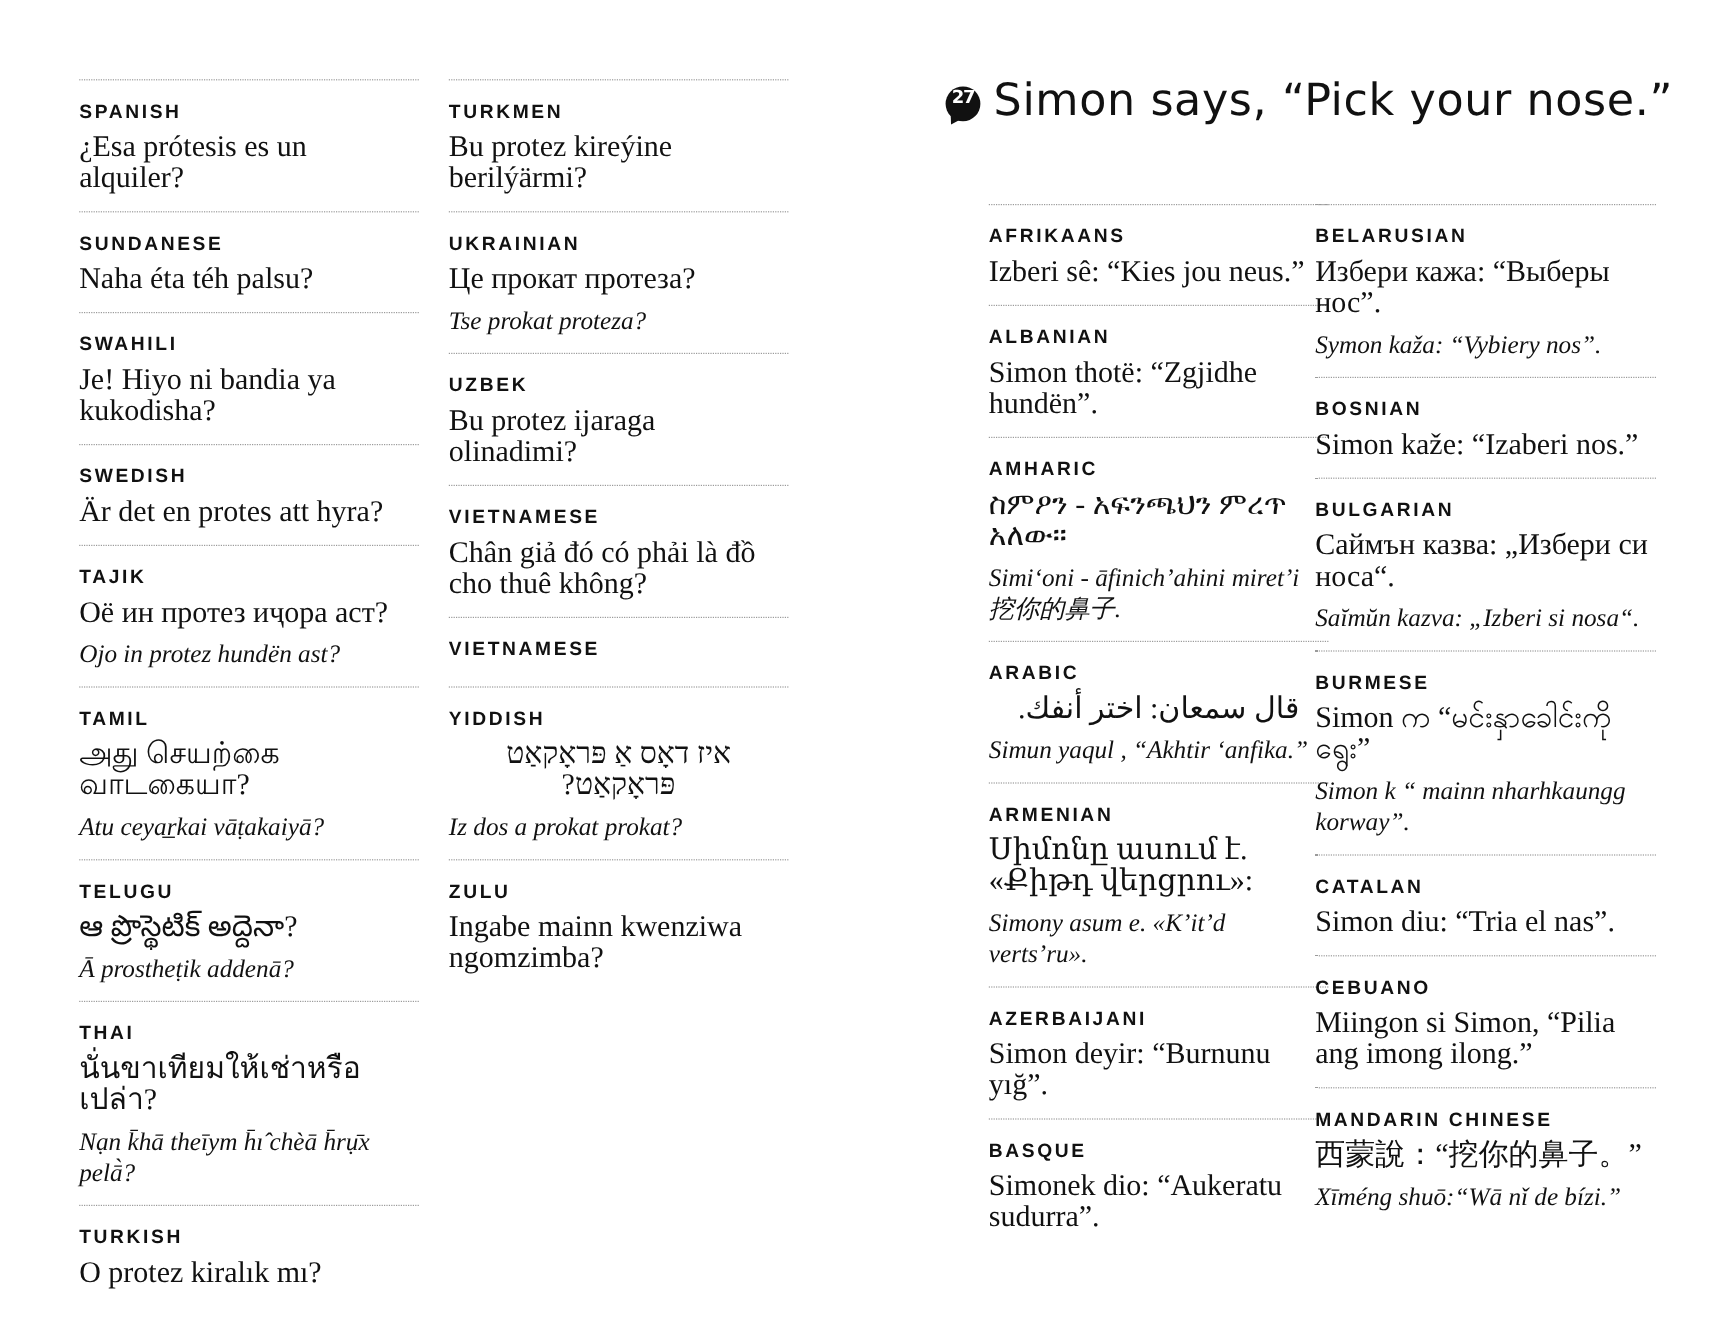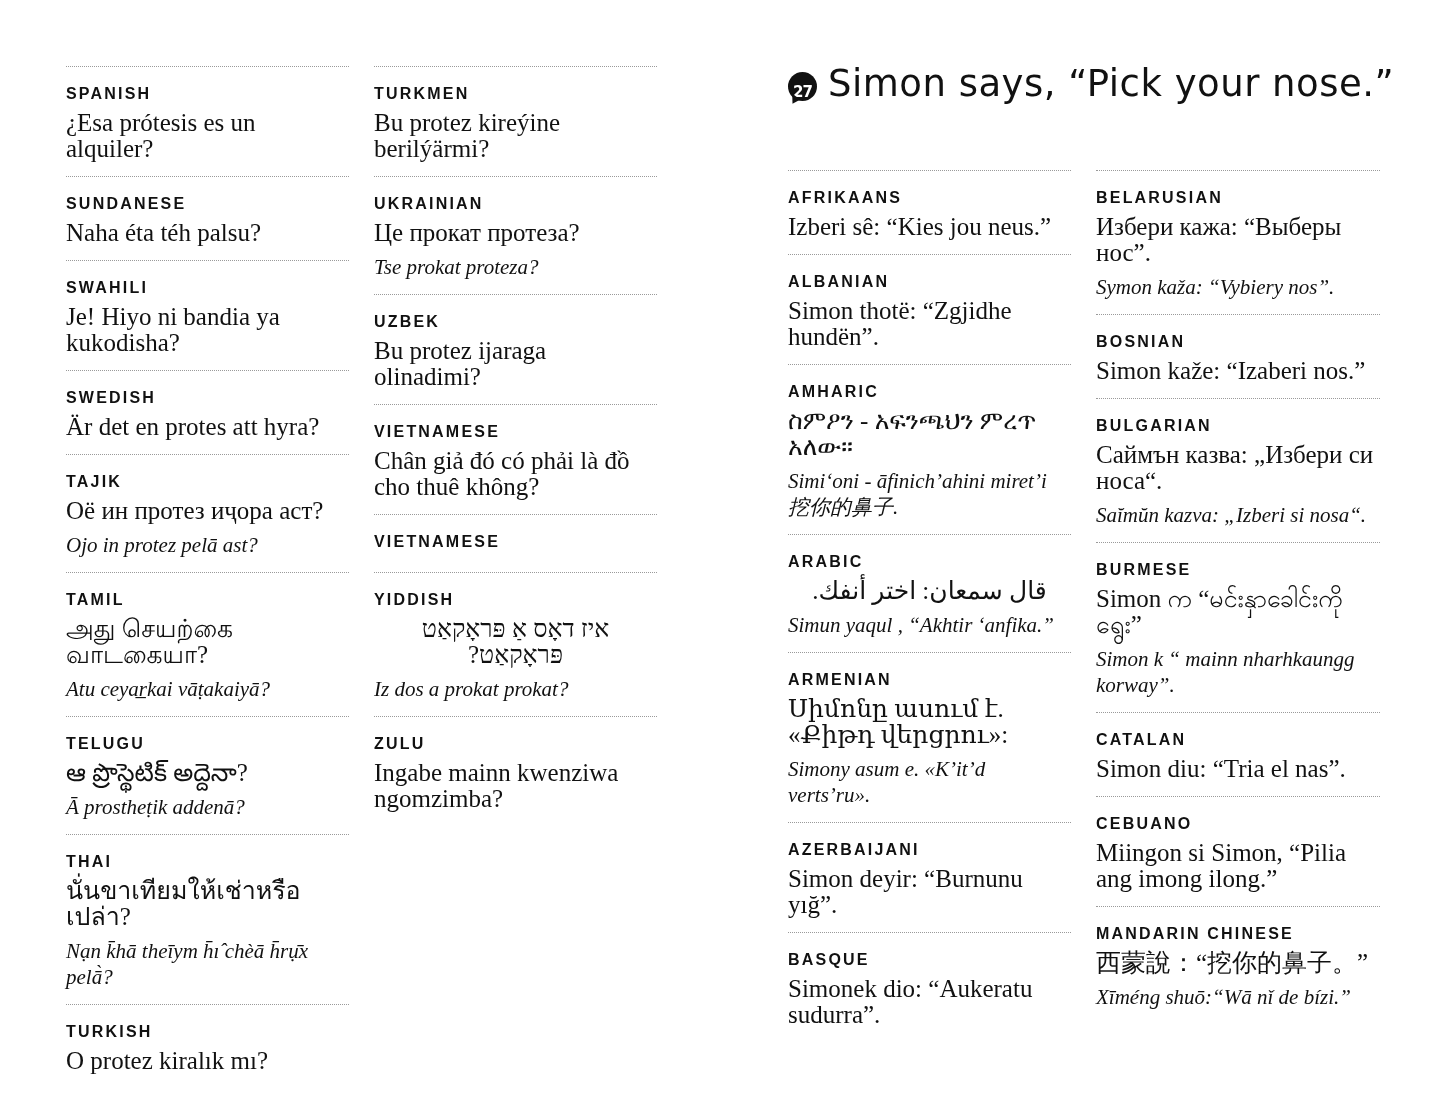--- a/index.html
+++ b/index.html
@@ -4,21 +4,21 @@
 <style>
   html, body { margin: 0; padding: 0; background: #ffffff; }
   body {
     width: 1445px; height: 1117px; position: relative; overflow: hidden;
     color: #111111;
     font-family: "Liberation Serif", "DejaVu Serif", serif;
   }
   .col { position: absolute; top: 0; }
   .col-1 { left: 66px; width: 283px; top: 66px; }
   .col-2 { left: 374px; width: 283px; top: 66px; }
-  .col-3 { left: 788px; width: 283px; top: 170px; }
+  .col-3 { left: 824px; width: 283px; top: 170px; }
   .col-4 { left: 1096px; width: 284px; top: 170px; }
 
   .entry {
     border-top: 1px dotted #9a9a9a;
     padding: 20px 0 14px 0;
   }
   .lang {
     font-family: Liberation Sans, sans-serif;
     font-weight: bold;
     font-size: 16px;
@@ -44,21 +44,21 @@
     position: absolute;
     left: 788px; top: 58px;
     display: flex; align-items: center;
     white-space: nowrap;
   }
   .badge {
     width: 29px; height: 29px; border-radius: 50%;
     background: #111111; color: #ffffff;
     font-family: "DejaVu Sans", sans-serif;
     font-weight: bold; font-size: 15px; letter-spacing: -1px;
-    display: flex; align-items: flex-end; justify-content: center;
+    display: flex; align-items: flex-start; justify-content: center;
     position: relative; margin-right: 11px; margin-top: 4px;
   }
   .badge::after {
     content: ""; position: absolute; left: 1px; bottom: -3px;
     width: 0; height: 0;
     border-left: 6px solid transparent;
     border-right: 4px solid transparent;
     border-top: 8px solid #111111;
     transform: rotate(35deg);
   }
@@ -91,21 +91,21 @@
       <div class="lang">Swahili</div>
       <p class="text">Je! Hiyo ni bandia ya kukodisha?</p>
     </div>
     <div class="entry">
       <div class="lang">Swedish</div>
       <p class="text">Är det en protes att hyra?</p>
     </div>
     <div class="entry">
       <div class="lang">Tajik</div>
       <p class="text">Оё ин протез иҷора аст?</p>
-      <p class="translit">Ojo in protez pelā ast?</p>
+      <p class="translit">Ojo in protez hundën ast?</p>
     </div>
     <div class="entry">
       <div class="lang">Tamil</div>
       <p class="text">அது செயற்கை வாடகையா?</p>
       <p class="translit">Atu ceyar̲kai vāṭakaiyā?</p>
     </div>
     <div class="entry">
       <div class="lang">Telugu</div>
       <p class="text">ఆ ప్రొస్థెటిక్ అద్దెనా?</p>
       <p class="translit">Ā prostheṭik addenā?</p>

